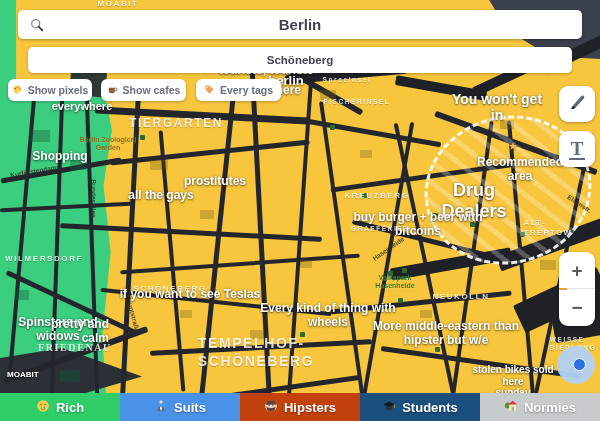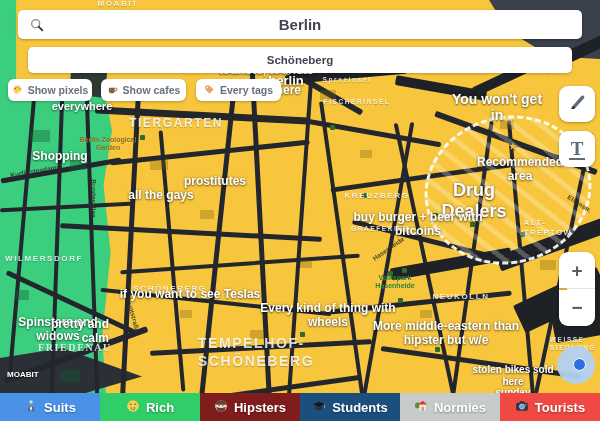--- a/index.html
+++ b/index.html
@@ -260,38 +260,38 @@
   <div class="zoomdiv">
       <i></i>
     </div>
   <div class="zo">−</div>
 </div>
 <div class="locbtn">
   <span class="locdot"></span>
 </div>
 
 <div class="catbar" id="catbar">
-    <div class="cat" style="background: rgb(74, 146, 232);">
-      <span><svg viewBox="0 0 24 24">
-          <circle cx="12" cy="5" r="3" fill="#D9D4CF"></circle>
-          <path d="M6 21c0-5 2-9 6-9s6 4 6 9z" fill="#5C6B7D"></path>
-          <path d="M12 12l-1.8 3.5L12 21l1.8-5.5z" fill="#fff"></path>
-        </svg></span>
-      <span>Suits</span>
-    </div>
     <div class="cat" style="background: rgb(47, 206, 104);">
       <span><svg viewBox="0 0 24 24">
           <circle cx="12" cy="12" r="10" fill="#FFCC4D"></circle>
           <path d="M6.5 9h3.5M14 9h3.5" stroke="#664500" stroke-width="1.4"></path>
           <rect x="8" y="13" width="8" height="5.5" rx="2.4" fill="#77B255"></rect>
           <text x="12" y="17.8" font-size="5.5" fill="#fff" text-anchor="middle" font-weight="bold">$</text>
         </svg></span>
       <span>Rich</span>
     </div>
-    <div class="cat" style="background: #7f1d1d;">
+    <div class="cat" style="background: rgb(74, 146, 232);">
+      <span><svg viewBox="0 0 24 24">
+          <circle cx="12" cy="5" r="3" fill="#D9D4CF"></circle>
+          <path d="M6 21c0-5 2-9 6-9s6 4 6 9z" fill="#5C6B7D"></path>
+          <path d="M12 12l-1.8 3.5L12 21l1.8-5.5z" fill="#fff"></path>
+        </svg></span>
+      <span>Suits</span>
+    </div>
+    <div class="cat" style="background: #c2410c;">
       <span><svg viewBox="0 0 24 24">
           <circle cx="12" cy="12" r="10" fill="#F7DECE"></circle>
           <path d="M3 10c0-4.5 3.5-8 9-8s9 3.5 9 8H3z" fill="#664131"></path>
           <path d="M4 13c0 6 3.5 9 8 9s8-3 8-9c0 0-2.5 2.5-8 2.5S4 13 4 13z" fill="#664131"></path>
           <circle cx="8.8" cy="11.4" r="1.1" fill="#333"></circle>
           <circle cx="15.2" cy="11.4" r="1.1" fill="#333"></circle>
         </svg></span>
       <span>Hipsters</span>
     </div>
     <div class="cat" style="background: rgb(27, 79, 126);">
@@ -304,22 +304,13 @@
     </div>
     <div class="cat" style="background: rgb(200, 203, 204);">
       <span><svg viewBox="0 0 24 24">
           <circle cx="6.5" cy="11" r="5" fill="#5C913B"></circle>
           <rect x="9" y="9" width="11.5" height="11" fill="#FFE8B6"></rect>
           <path d="M7 9.5L14.8 3 22.5 9.5z" fill="#DD2E44"></path>
           <rect x="13" y="13.5" width="4" height="6.5" fill="#99AAB5"></rect>
         </svg></span>
       <span>Normies</span>
     </div>
-    <div class="cat" style="background: rgb(240, 72, 67);">
-      <span><svg viewBox="0 0 24 24">
-          <rect x="2" y="6.5" width="20" height="13.5" rx="2.5" fill="#31373D"></rect>
-          <rect x="8" y="4" width="8" height="4" rx="1.2" fill="#31373D"></rect>
-          <circle cx="12" cy="13" r="4.4" fill="#55ACEE" stroke="#CCD6DD" stroke-width="1.2"></circle>
-          <rect x="17" y="9" width="3" height="2" fill="#F18F26"></rect>
-        </svg></span>
-      <span>Tourists</span>
-    </div>
   </div>
 
 </body></html>

